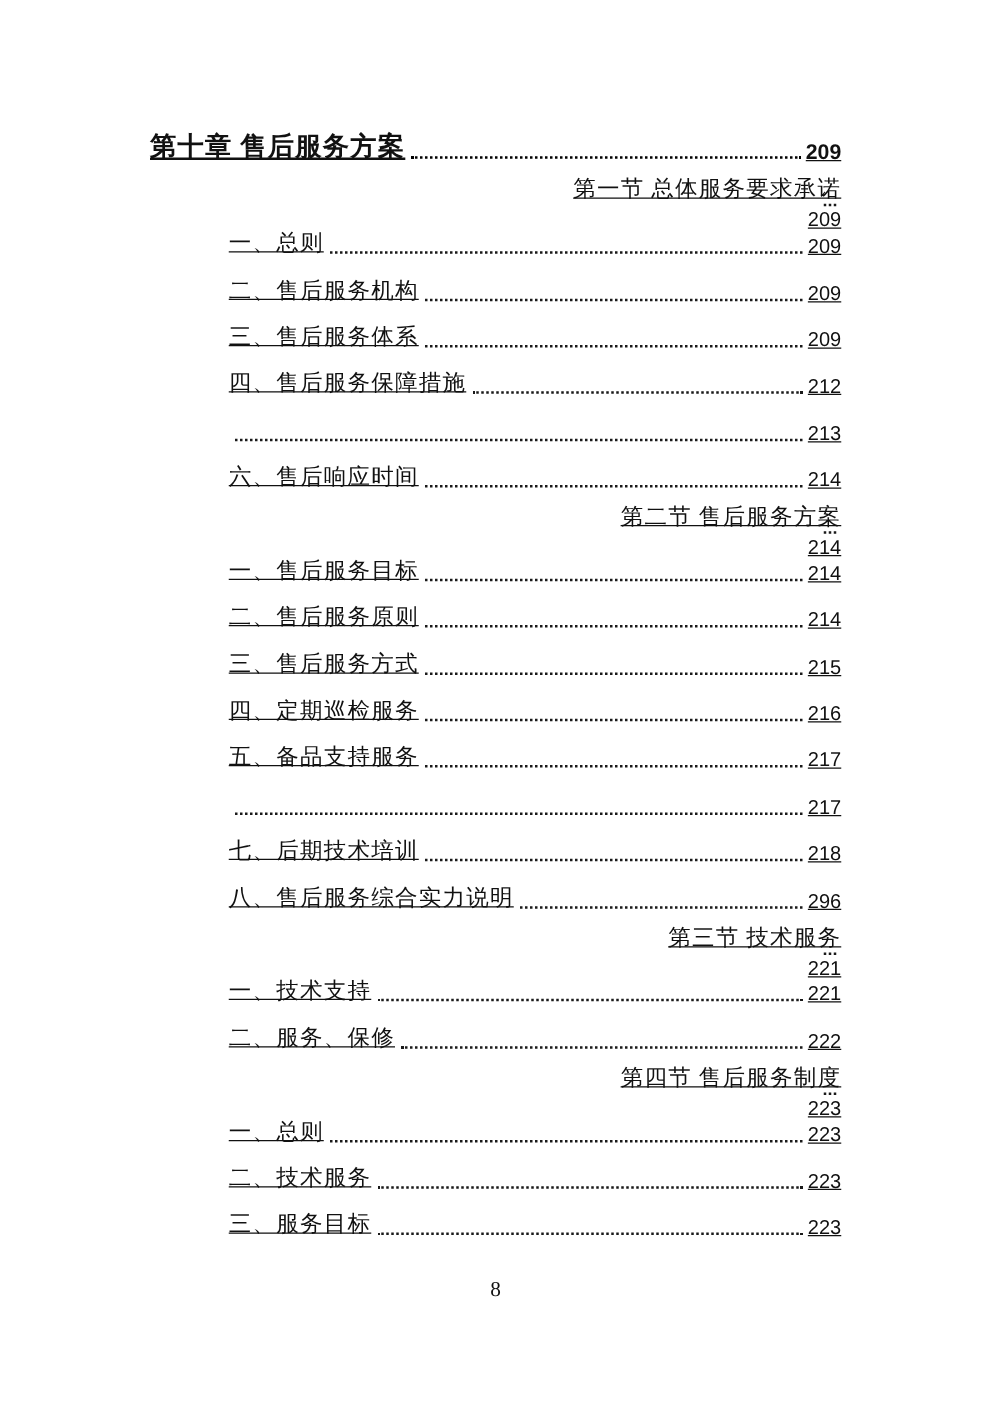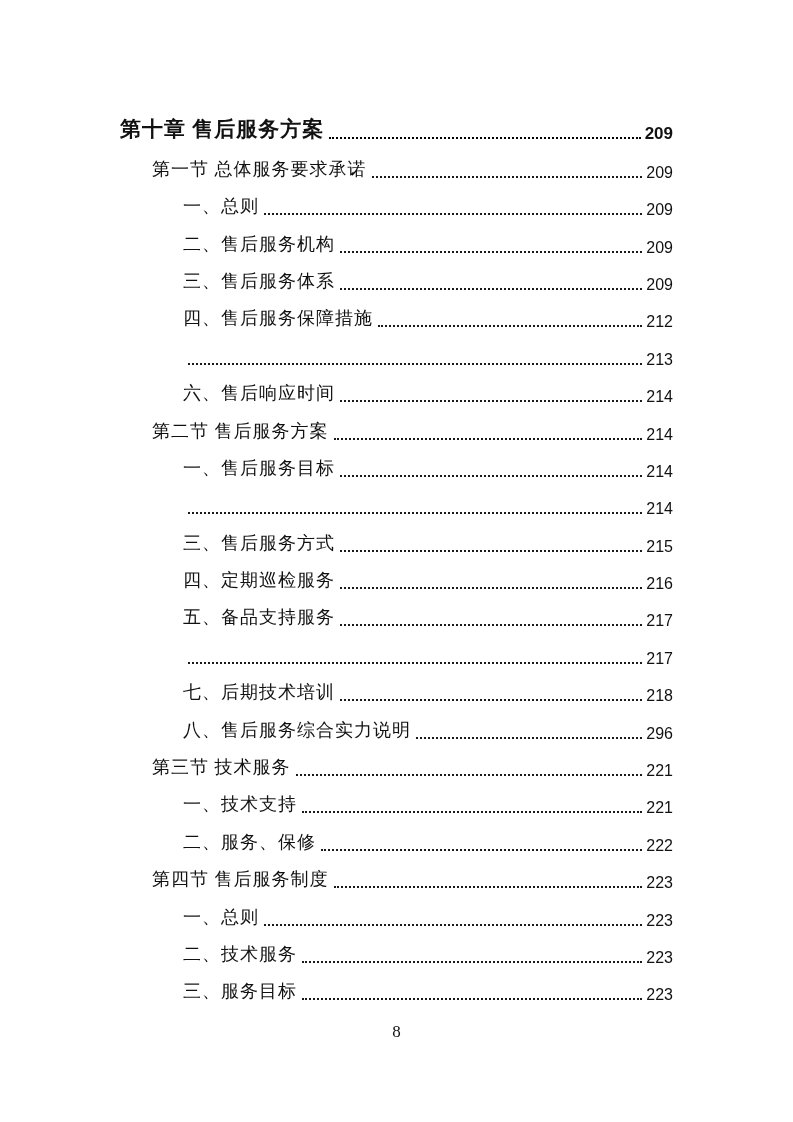--- a/index.html
+++ b/index.html
@@ -12,22 +12,23 @@
     width: 793px;
     height: 1122px;
     background: #ffffff;
     overflow: hidden;
     font-family: "Liberation Serif", "DejaVu Serif", serif;
     color: #111111;
   }
   .toc {
     position: absolute;
     left: 120px;
-    top: 114px;
+    top: 102px;
     width: 553px; 
+    text-decoration: underline;
   }
   .toc-row {
     display: flex;
     align-items: flex-end;
     height: 37.4px;
     padding-bottom: 8px;
     box-sizing: border-box;
     white-space: nowrap;
     cursor: pointer;
   }
@@ -55,20 +56,21 @@
     border-bottom: 2.6px dotted #000000;
     margin-bottom: 4px;
   }
   .level-0 .pagenum {
     font-weight: bold;
     font-size: 17px;
   }
   .level-1 {
     padding-left: 32px;
     font-size: 18px;
+    flex-direction: column;
   }
   .level-2 {
     padding-left: 63px;
     font-size: 18px;
     justify-content: space-between;
   }
   .footer {
     position: absolute;
     left: 0;
     right: 0;
@@ -136,20 +138,21 @@
     <span class="pagenum">214</span>
   </div>
 
   <div class="toc-row level-2">
     <span class="label">一、售后服务目标</span>
     <span class="leader"></span>
     <span class="pagenum">214</span>
   </div>
 
   <div class="toc-row level-2">
+    <span class="label">二、售后服务原则</span>
     <span class="leader"></span>
     <span class="pagenum">214</span>
   </div>
 
   <div class="toc-row level-2">
     <span class="label">三、售后服务方式</span>
     <span class="leader"></span>
     <span class="pagenum">215</span>
   </div>
 

